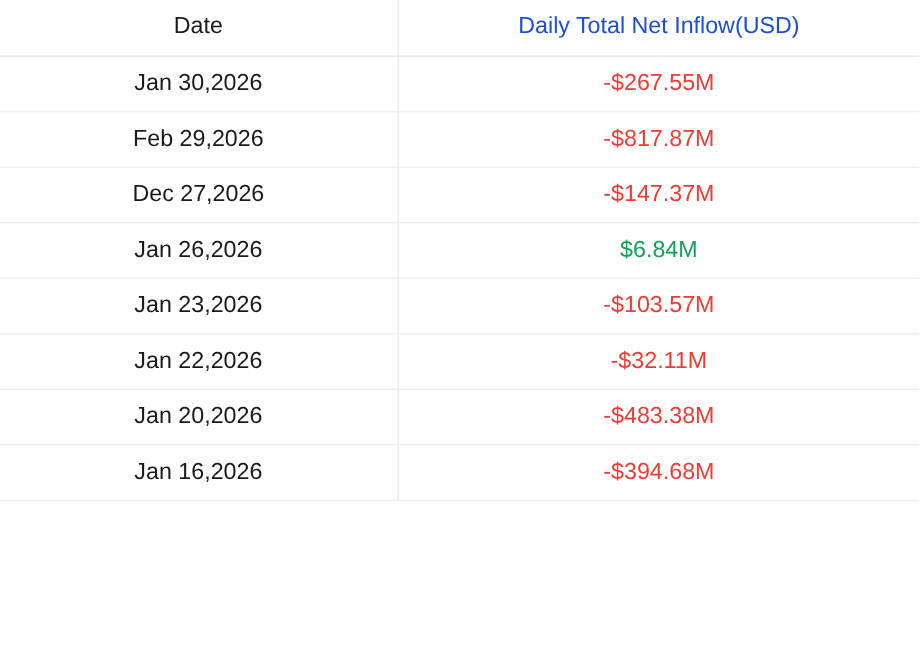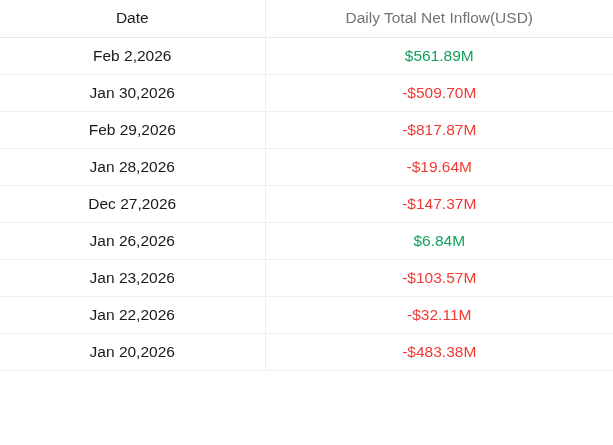--- a/index.html
+++ b/index.html
@@ -21,21 +21,21 @@
     width: 613px;
     border-collapse: collapse;
     table-layout: fixed;
   }
   table.inflow-table col.col-date { width: 265px; }
   table.inflow-table col.col-value { width: 348px; }
 
   table.inflow-table th {
     font-weight: 400;
     font-size: 15.5px;
-    color: #737373;
+    color: #1d4ed8;
     text-align: center;
     padding: 9px 0 10px 0;
     border-bottom: 1px solid #e8e8e8;
     background: #ffffff;
   }
   table.inflow-table td {
     font-size: 15.5px;
     text-align: center;
     padding: 9px 0 9px 0;
     border-bottom: 1px solid #eeeeee;
@@ -61,34 +61,26 @@
       <col class="col-value">
     </colgroup>
     <thead>
       <tr>
         <th class="cell-date">Date</th>
         <th class="cell-value">Daily Total Net Inflow(USD)</th>
       </tr>
     </thead>
     <tbody id="table-body">
         <tr>
-          <td class="cell-date">Feb 2,2026</td>
-          <td class="cell-value value-positive">$561.89M</td>
-        </tr>
-        <tr>
           <td class="cell-date">Jan 30,2026</td>
-          <td class="cell-value value-negative">-$509.70M</td>
+          <td class="cell-value value-negative">-$267.55M</td>
         </tr>
         <tr>
           <td class="cell-date">Feb 29,2026</td>
           <td class="cell-value value-negative">-$817.87M</td>
-        </tr>
-        <tr>
-          <td class="cell-date">Jan 28,2026</td>
-          <td class="cell-value value-negative">-$19.64M</td>
         </tr>
         <tr>
           <td class="cell-date">Dec 27,2026</td>
           <td class="cell-value value-negative">-$147.37M</td>
         </tr>
         <tr>
           <td class="cell-date">Jan 26,2026</td>
           <td class="cell-value value-positive">$6.84M</td>
         </tr>
         <tr>
@@ -96,15 +88,19 @@
           <td class="cell-value value-negative">-$103.57M</td>
         </tr>
         <tr>
           <td class="cell-date">Jan 22,2026</td>
           <td class="cell-value value-negative">-$32.11M</td>
         </tr>
         <tr>
           <td class="cell-date">Jan 20,2026</td>
           <td class="cell-value value-negative">-$483.38M</td>
         </tr>
+        <tr>
+          <td class="cell-date">Jan 16,2026</td>
+          <td class="cell-value value-negative">-$394.68M</td>
+        </tr>
       </tbody>
   </table>
 </div>
 
 </body></html>

